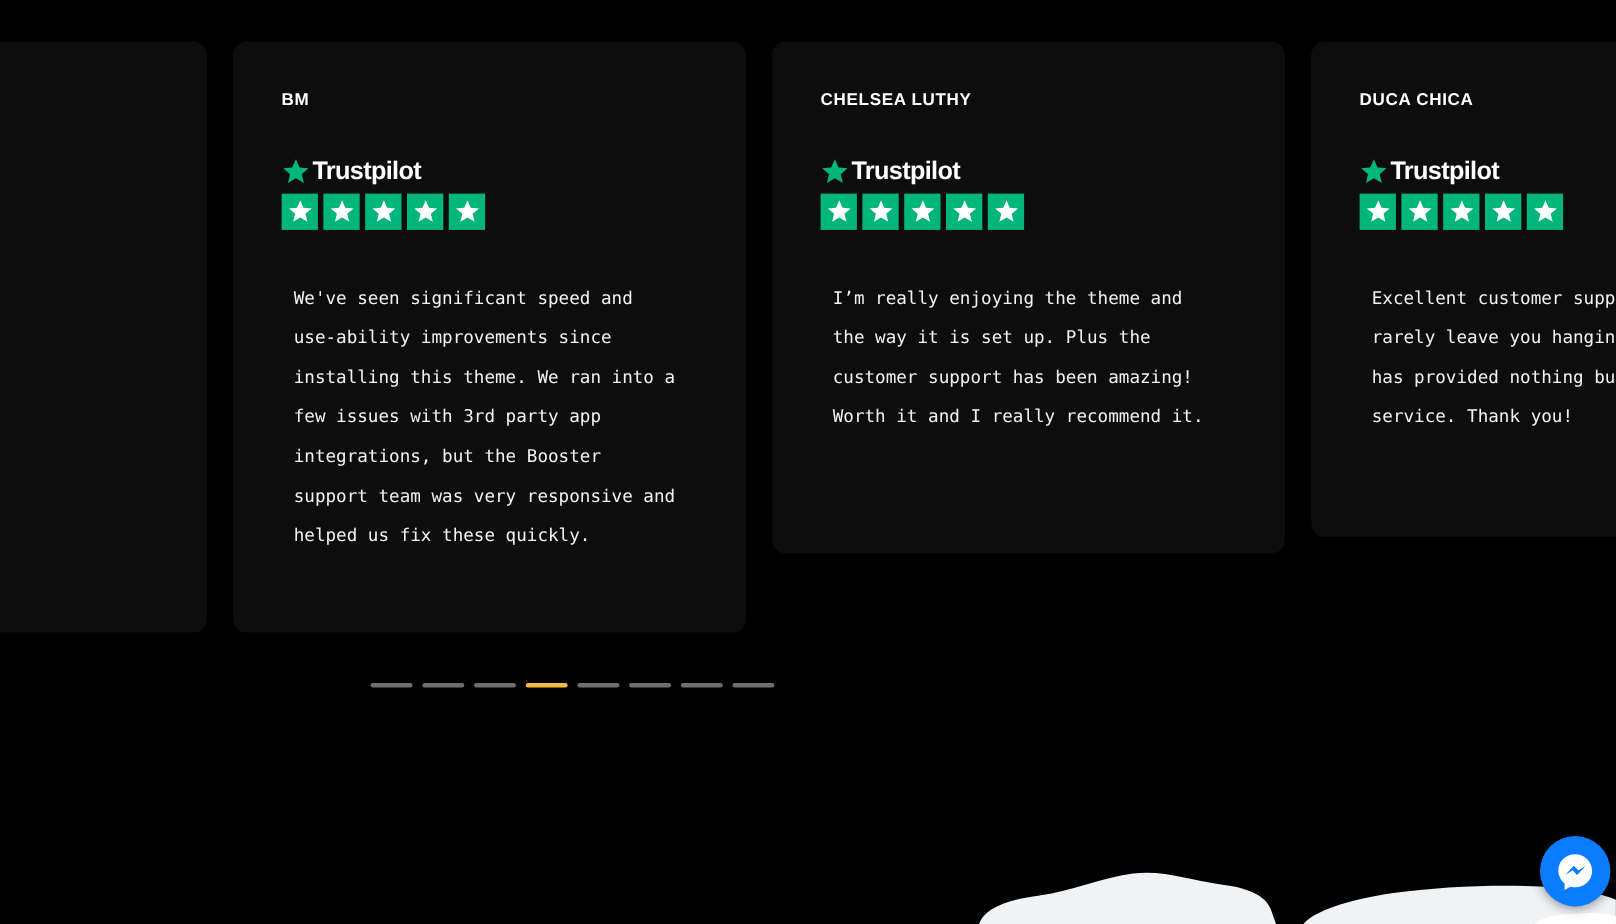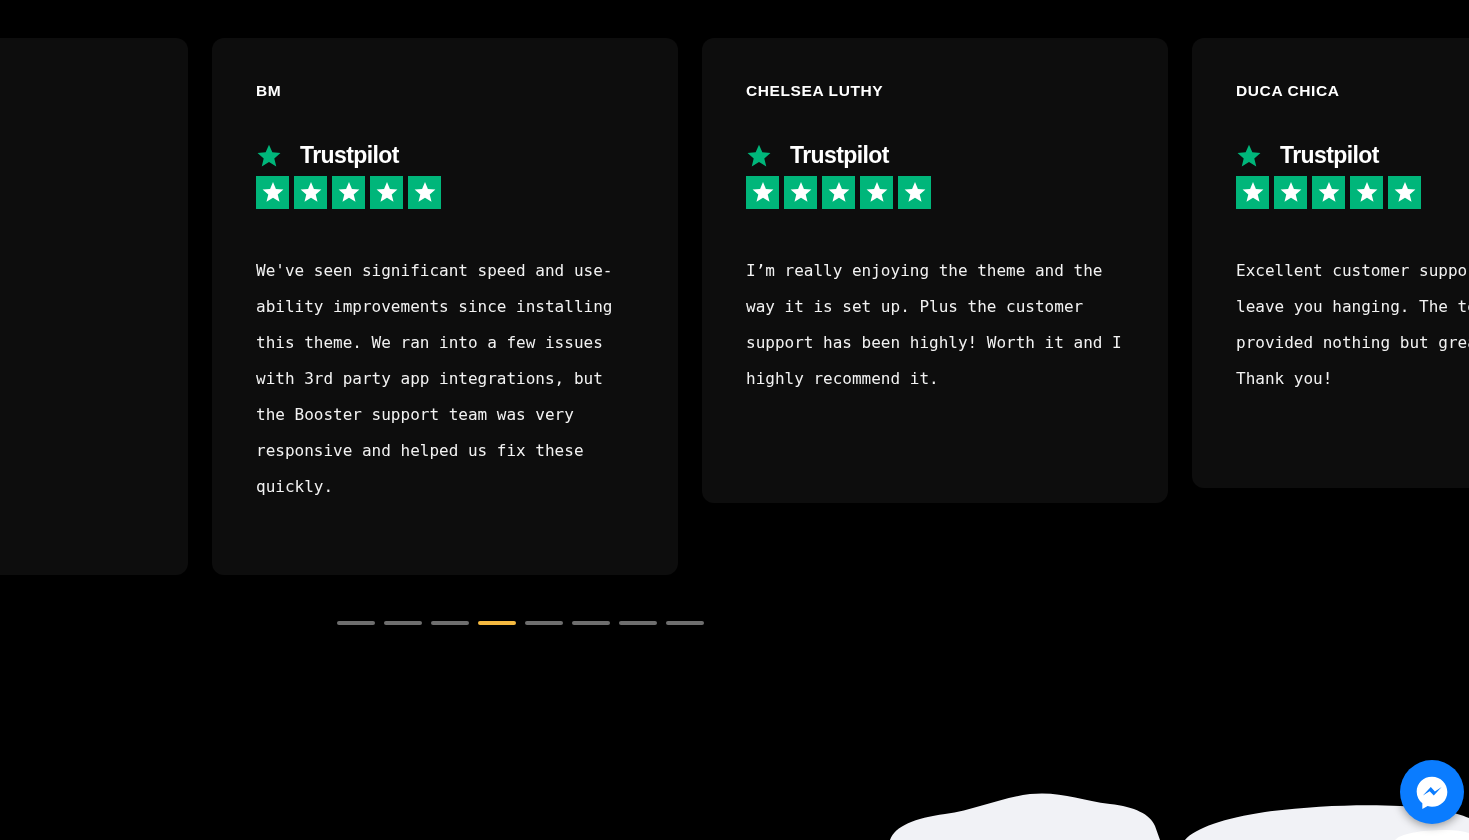--- a/index.html
+++ b/index.html
@@ -54,21 +54,21 @@
     margin: 0 0 42px 0;
   }
 
   
   .trustpilot-block {
     margin-bottom: 44px;
   }
   .tp-logo {
     display: flex;
     align-items: center;
-    gap: 18px;
+    gap: 2px;
     margin-bottom: 7px;
     height: 26px;
   }
   .tp-logo svg.tp-logo-star {
     display: block;
   }
   .tp-wordmark {
     font-family: "Liberation Sans", sans-serif;
     font-size: 23px;
     font-weight: bold;
@@ -88,21 +88,21 @@
     align-items: center;
     justify-content: center;
   }
 
   
   .review-text {
     font-family: "DejaVu Sans Mono", "Liberation Mono", monospace;
     font-size: 16px;
     line-height: 36px;
     color: #f2f2f2;
-    margin: 0;
+    margin: 11px;
     white-space: pre-line;
     letter-spacing: 0px;
   }
 
   
   #pagination {
     position: absolute;
     left: 337px;
     top: 621px;
     display: flex;
@@ -226,21 +226,21 @@
                 <polygon points="12,2 14.9,8.9 22.4,9.5 16.7,14.4 18.5,21.7 12,17.8 5.5,21.7 7.3,14.4 1.6,9.5 9.1,8.9" fill="#ffffff"></polygon>
               </svg>
             </span>
           <span class="tp-star-box">
               <svg width="24" height="24" viewBox="0 0 24 24">
                 <polygon points="12,2 14.9,8.9 22.4,9.5 16.7,14.4 18.5,21.7 12,17.8 5.5,21.7 7.3,14.4 1.6,9.5 9.1,8.9" fill="#ffffff"></polygon>
               </svg>
             </span>
         </div>
       </div>
-      <p class="review-text">I’m really enjoying the theme and the way it is set up. Plus the customer support has been highly! Worth it and I highly recommend it.</p>
+      <p class="review-text">I’m really enjoying the theme and the way it is set up. Plus the customer support has been amazing! Worth it and I really recommend it.</p>
     </div>
 
     <div class="review-card" style="height:450px;">
       <div class="reviewer-name">DUCA CHICA</div>
       <div class="trustpilot-block">
         <div class="tp-logo">
           <svg class="tp-logo-star" width="26" height="26" viewBox="0 0 24 24" aria-hidden="true">
             <polygon points="12,1.6 15.1,8.6 22.6,9.2 16.9,14.2 18.7,21.6 12,17.6 5.3,21.6 7.1,14.2 1.4,9.2 8.9,8.6" fill="#00b67a"></polygon>
           </svg>
           <span class="tp-wordmark">Trustpilot</span>

